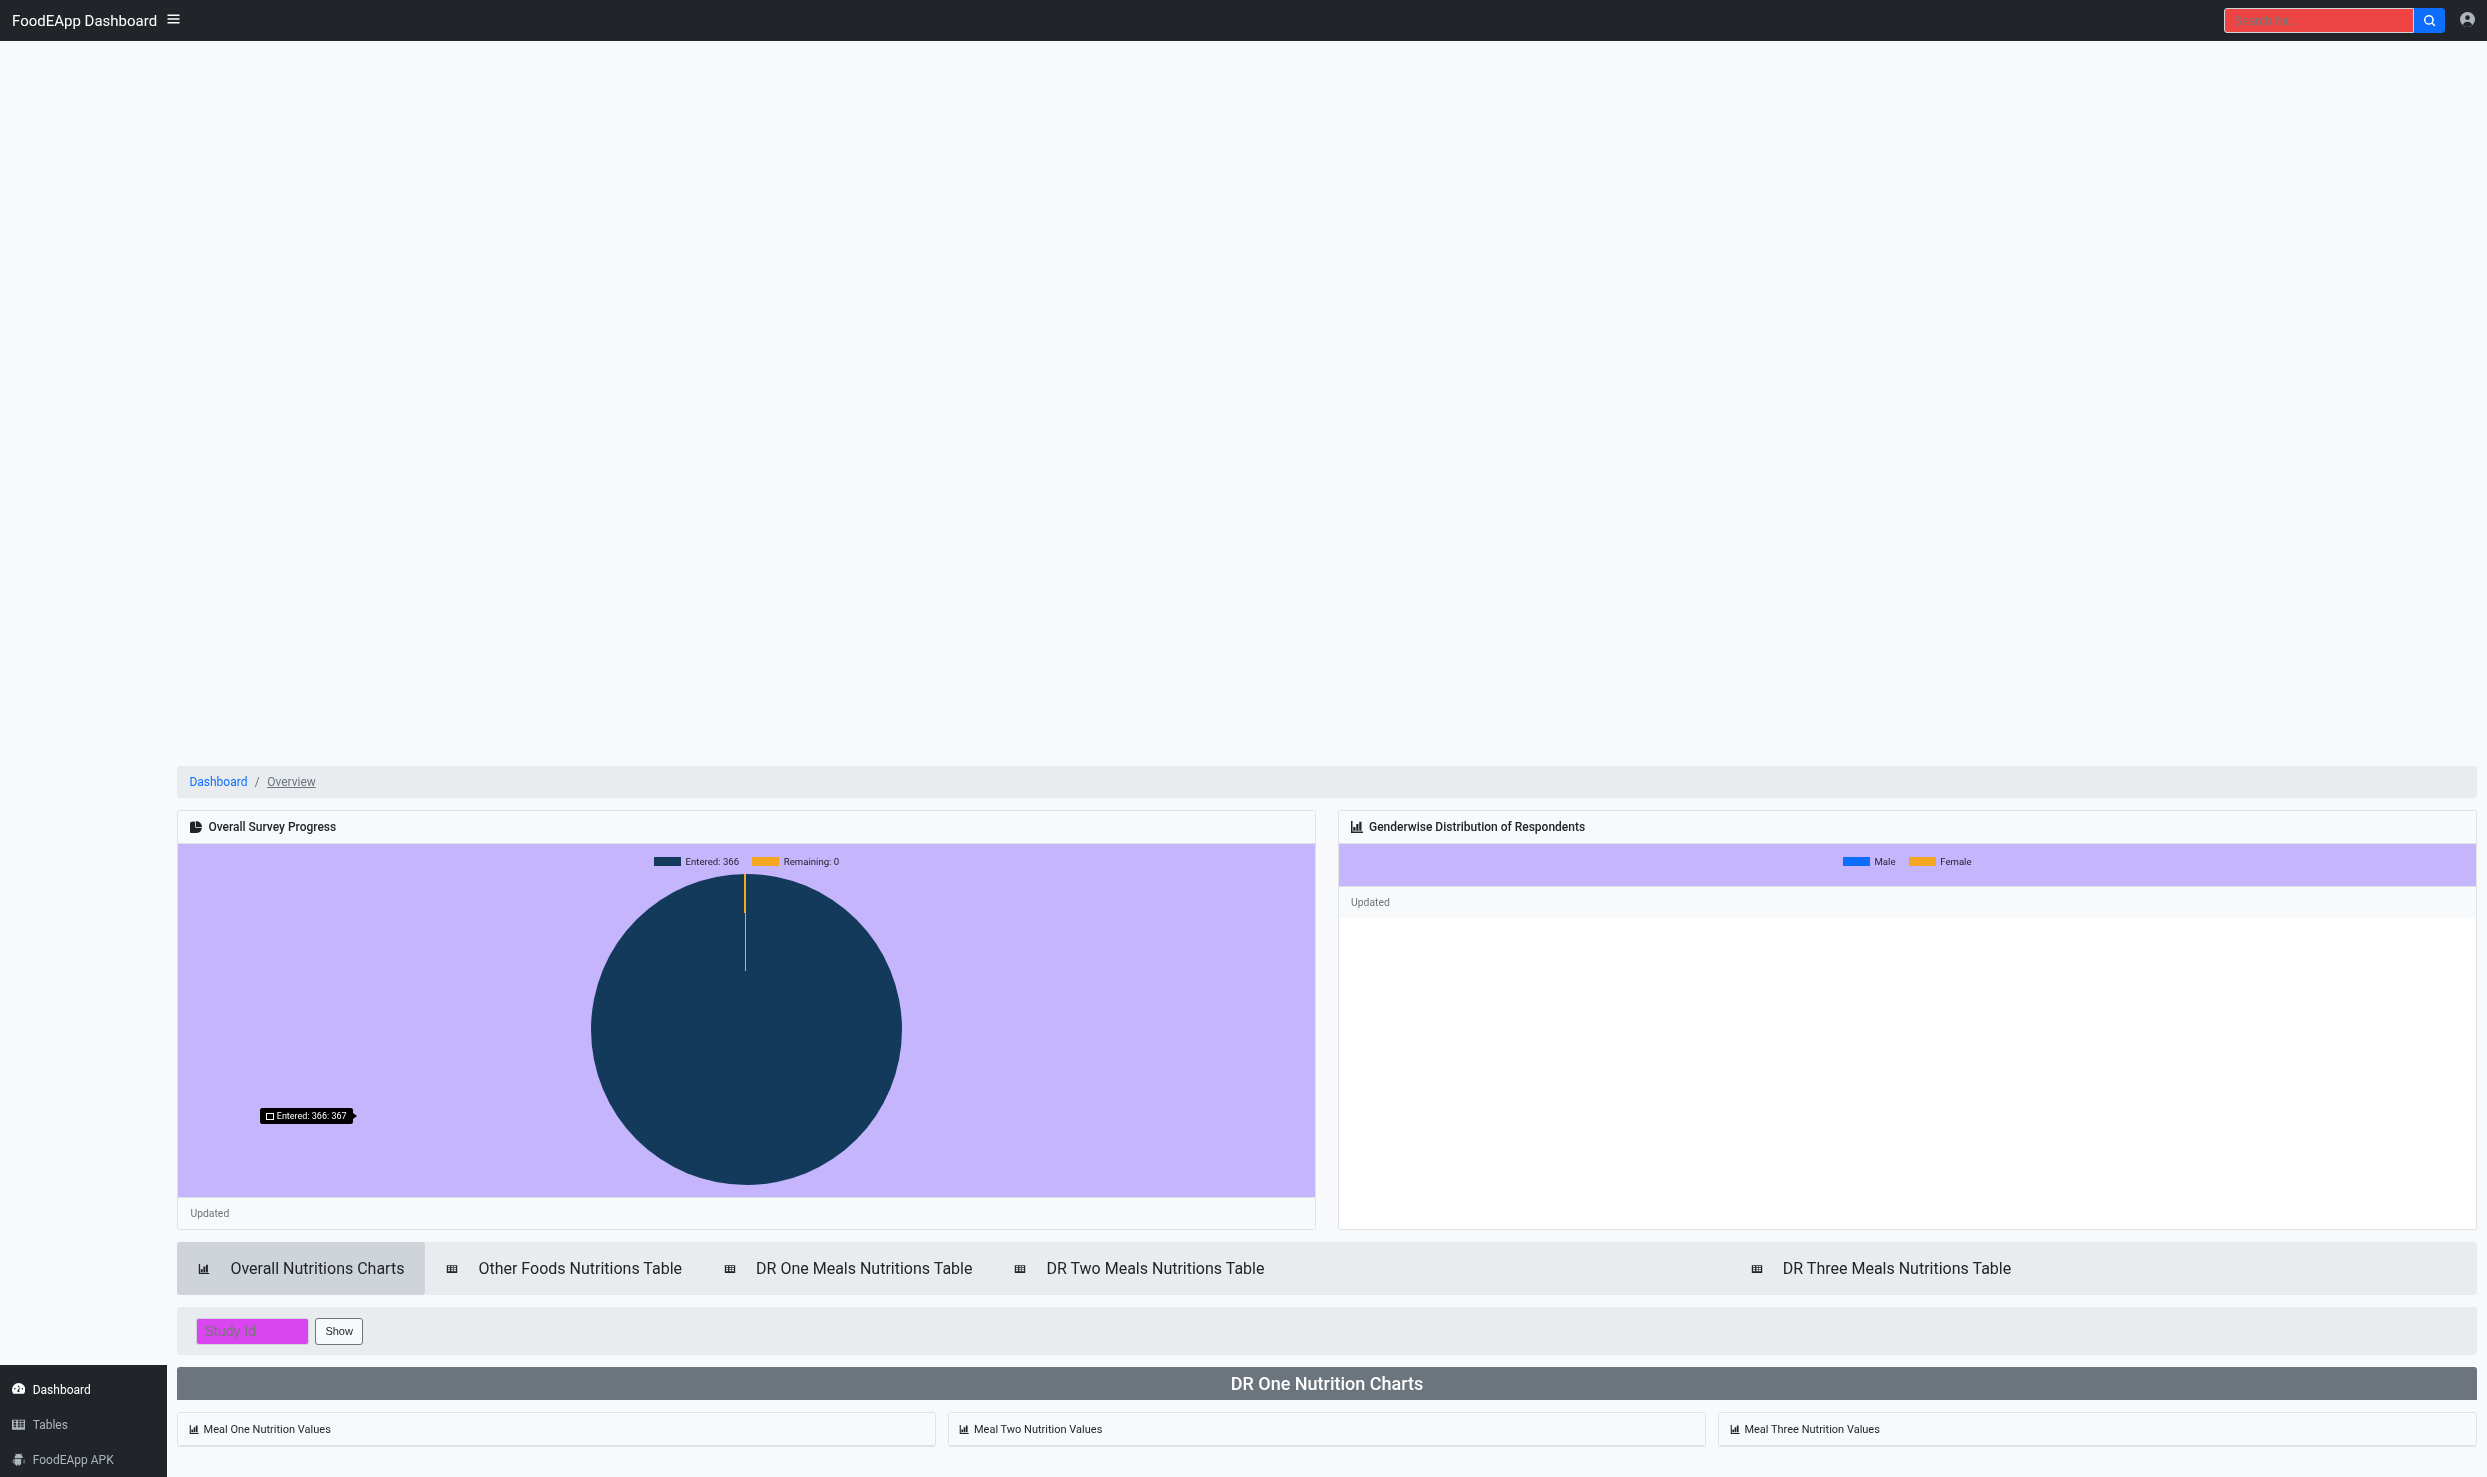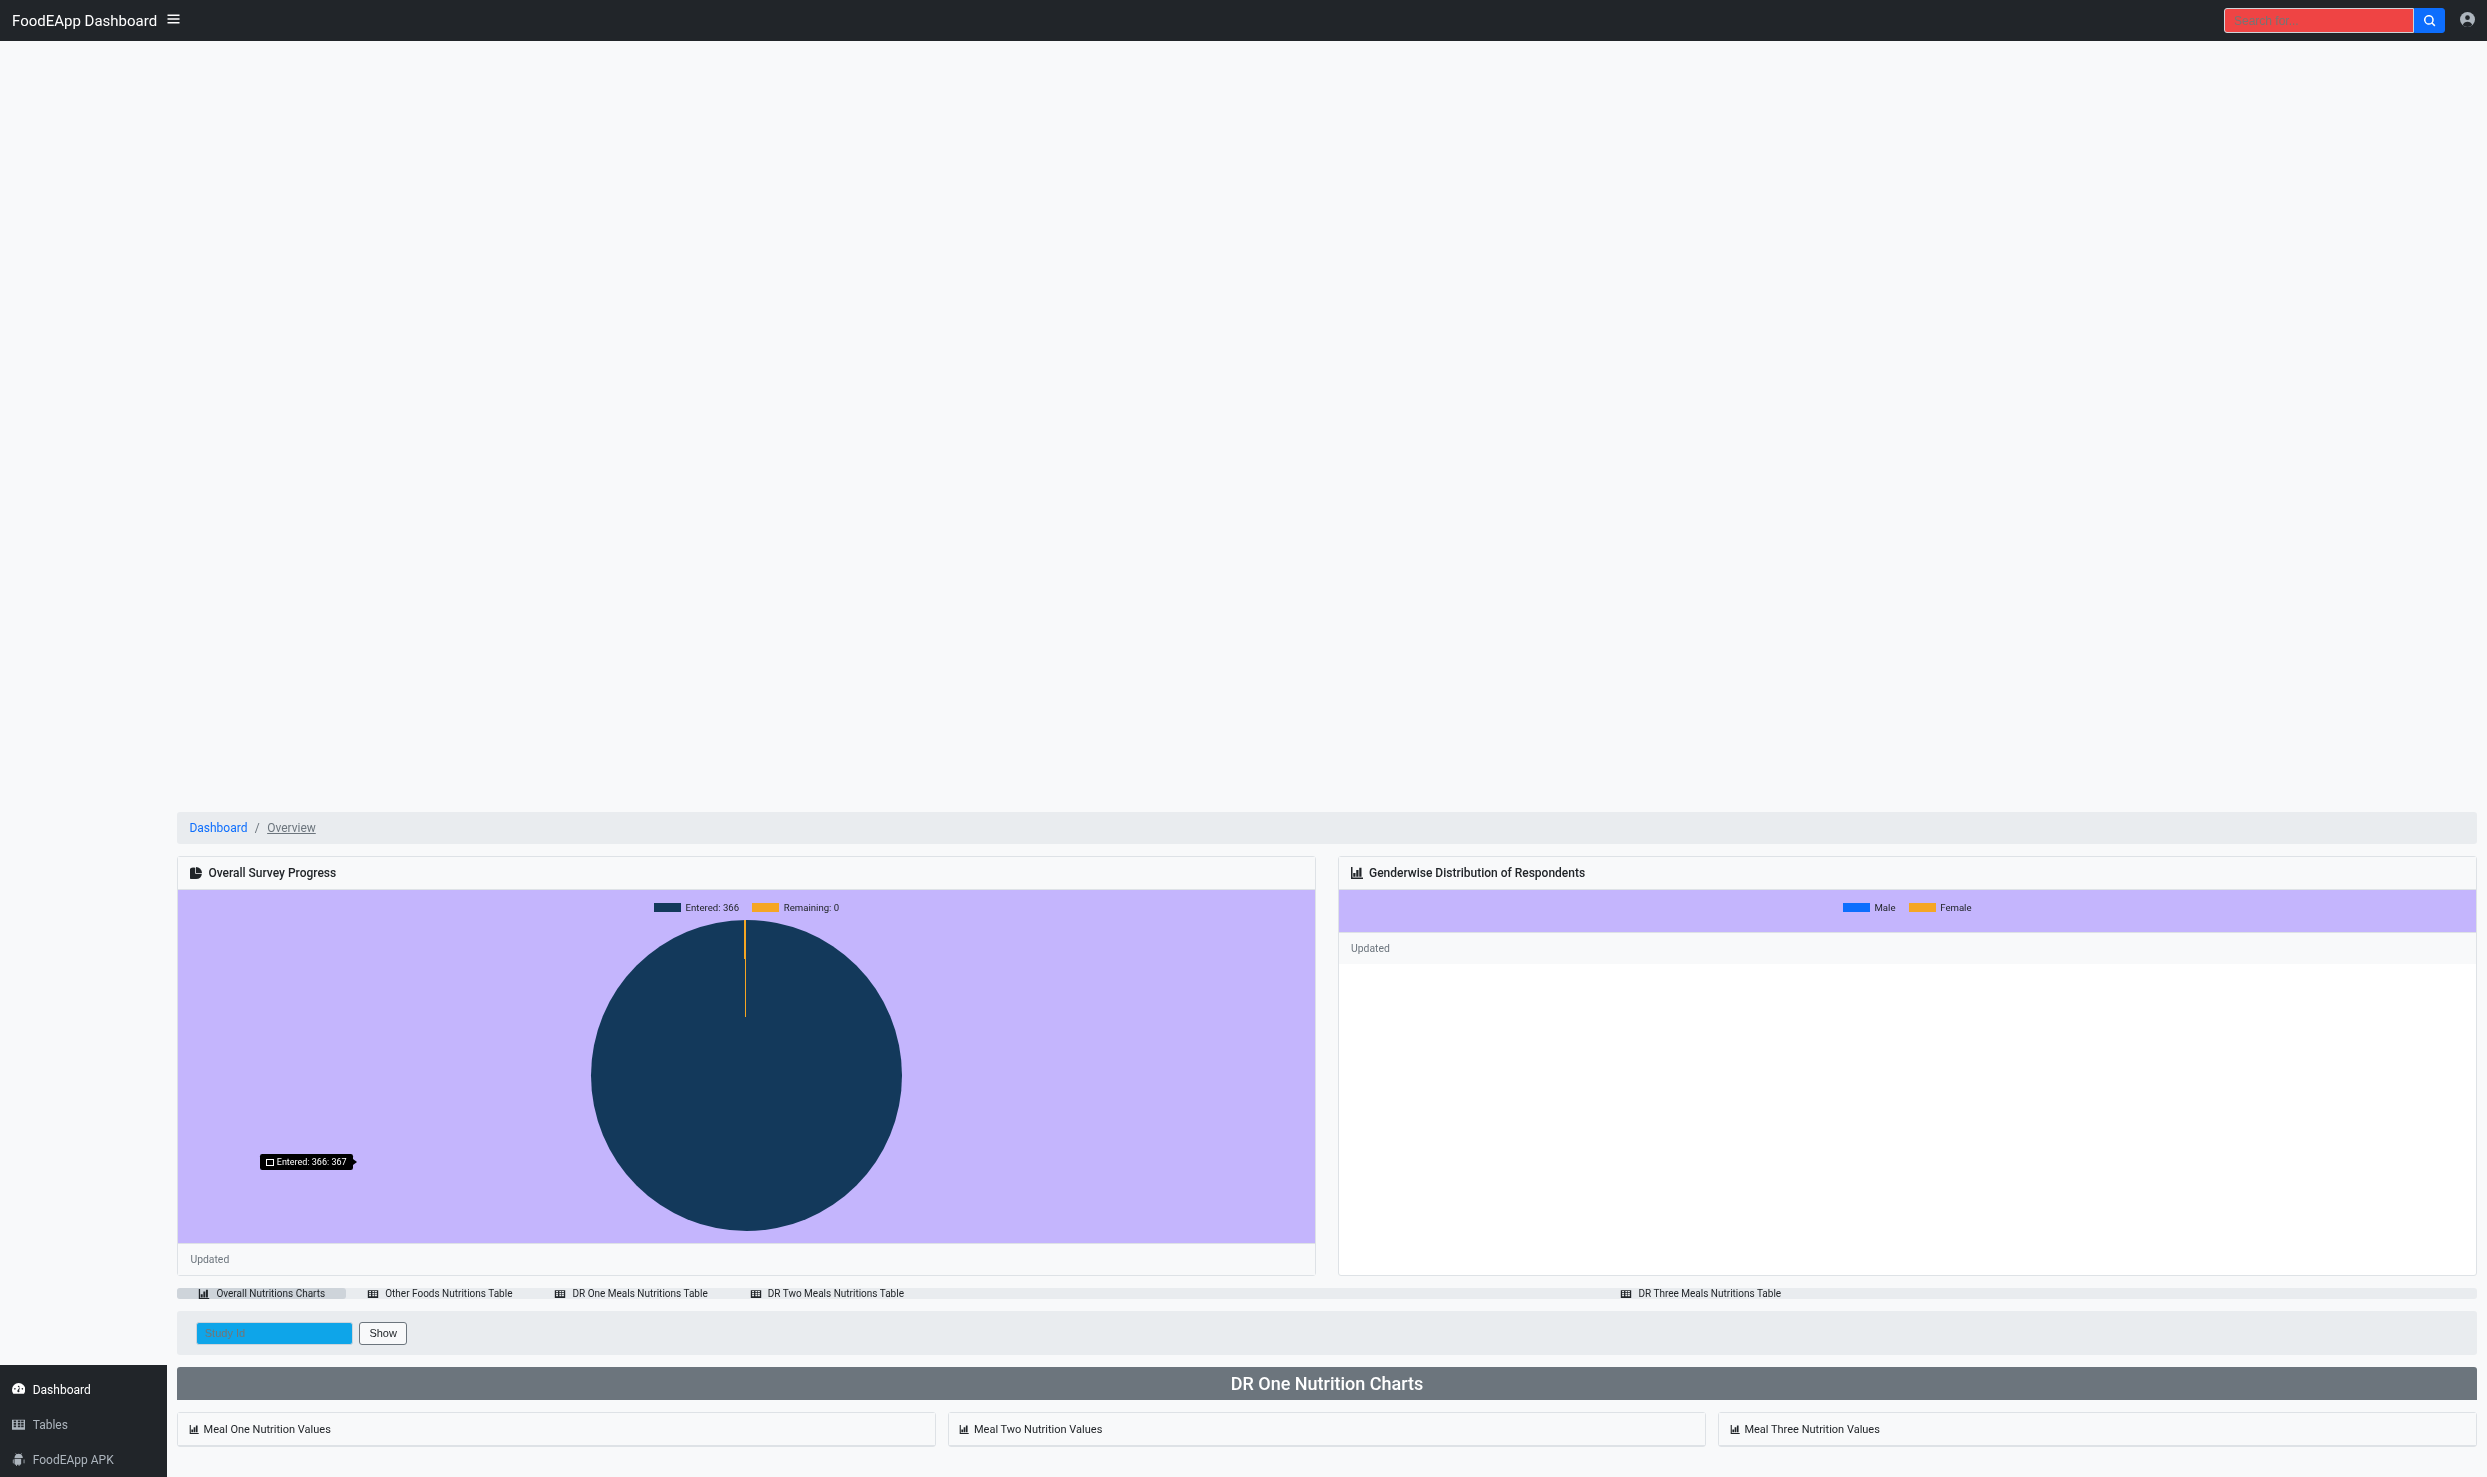--- a/index.html
+++ b/index.html
@@ -204,48 +204,48 @@
 .bar-x-labels > div { flex: 1; text-align: center; font-size: 9px; color: #666; }
 
 .tab-nav {
   background: #e9ecef;
   border-radius: 3px;
   display: flex;
   flex-wrap: wrap;
   margin-bottom: 12px;
 }
 .tab-item {
-  padding: 0 21px;
+  padding: 17px 21px;
   color: #212529;
   cursor: pointer;
   display: flex;
   align-items: center;
-  gap: 6px;
-  font-size: 10px;
+  gap: 20px;
+  font-size: 16px;
   flex: 0 0 auto;
 }
 .tab-item.active { background: #ced4da; border-radius: 3px; }
 .tab-item.wide { flex: 1 0 auto; justify-content: center; text-align: center; }
 .tab-item svg { width: 12px; height: 10.4px; fill: #212529; }
 
 .filter-bar {
   background: #e9ecef;
   border-radius: 3px;
   padding: 10.4px 19px;
   display: flex;
   gap: 6px;
   margin-bottom: 12px;
 }
 .filter-input {
   border: 0.7px solid #ced4da;
   border-radius: 3px;
   padding: 4.4px 7.4px;
-  font-size: 11px;
-  width: 157px;
-  background: #0ea5e9;
+  font-size: 14px;
+  width: 113px;
+  background: #d946ef;
 }
 .show-btn {
   border: 0.7px solid #6c757d;
   background: #f8f9fa;
   color: #212529;
   padding: 3.7px 9px;
   border-radius: 3px;
   font-size: 11px;
   cursor: pointer;
 }

